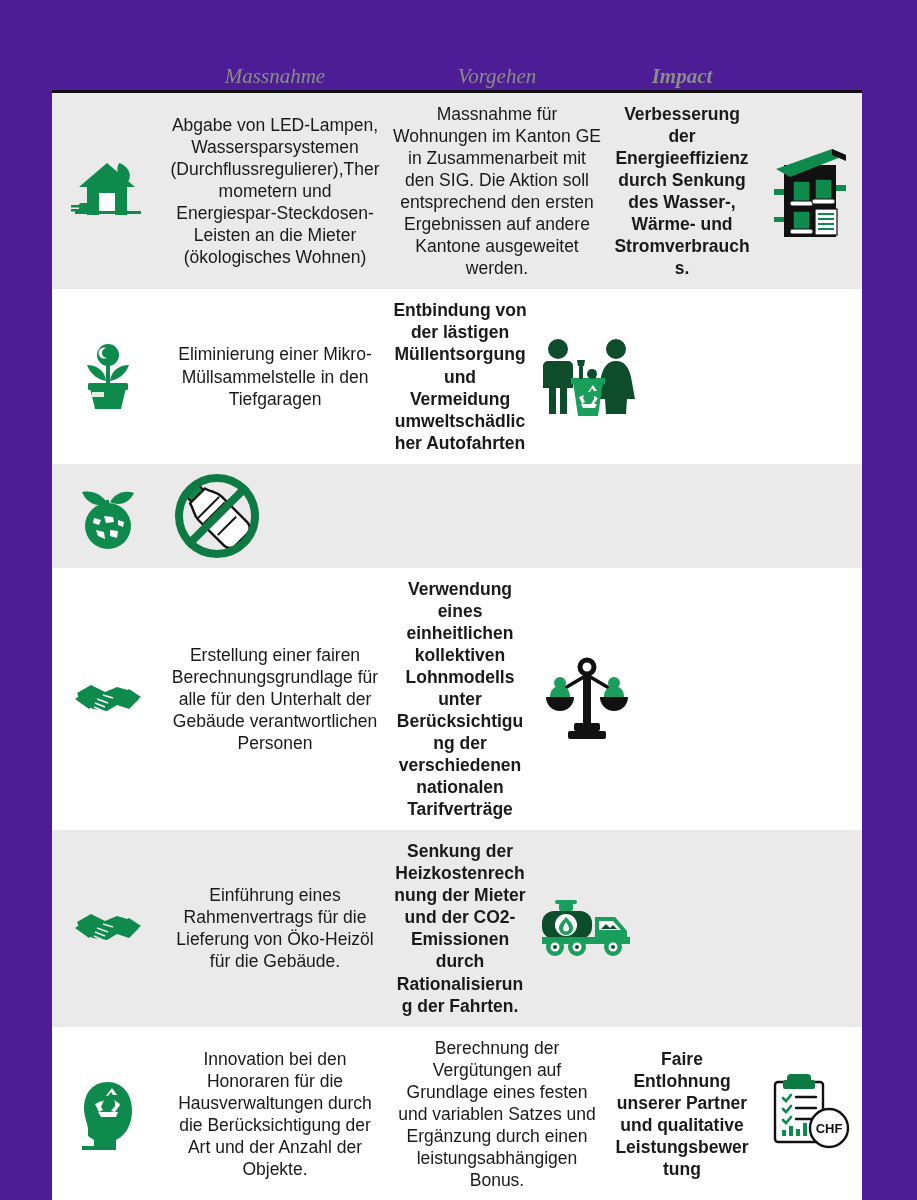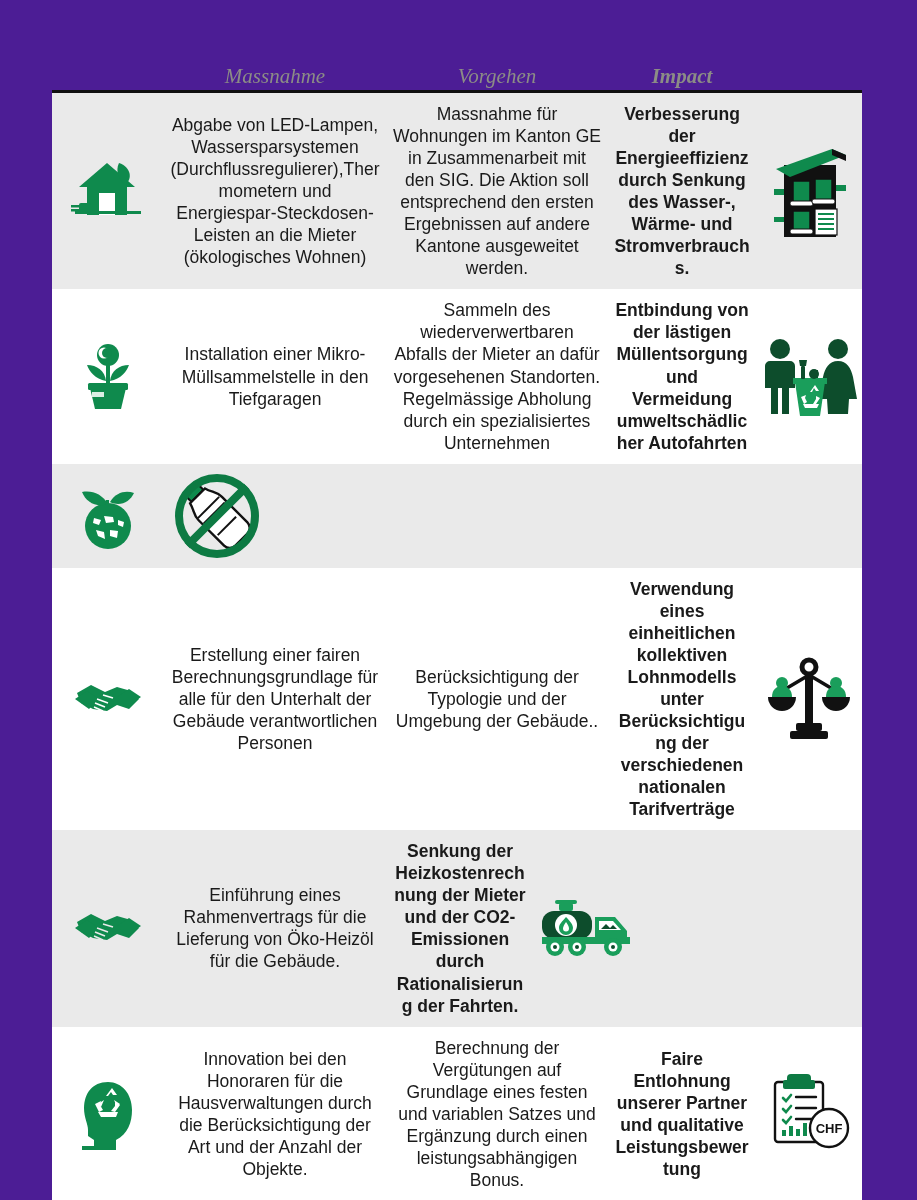--- a/index.html
+++ b/index.html
@@ -145,22 +145,21 @@
             <circle cx="30" cy="14" r="5" fill="#0f8a4d"></circle>
             <rect x="29" y="25" width="4" height="22"></rect>
             <path d="M29 42 C18 40 12 32 10 26 C20 26 28 32 29 42 Z"></path>
             <path d="M33 42 C44 40 50 32 52 26 C42 26 34 32 33 42 Z"></path>
             <path d="M13 49 L49 49 L44 70 L18 70 Z"></path>
             <rect x="11" y="44" width="40" height="7" rx="1.5"></rect>
           </g>
           <rect x="15" y="53" width="12" height="5" fill="#ffffff" opacity="0.85"></rect>
         </svg>
       </div>
-      <div class="cell c-mass">Installation einer Mikro-Müllsammelstelle in den Tiefgaragen</div>
-      <div class="cell c-vorg">Sammeln des wiederverwertbaren Abfalls der Mieter an dafür vorgesehenen Standorten. Regelmässige Abholung durch ein spezialisiertes Unternehmen</div>
+      <div class="cell c-mass">Eliminierung einer Mikro-Müllsammelstelle in den Tiefgaragen</div>
       <div class="cell c-imp">Entbindung von der lästigen Müllentsorgung und Vermeidung umweltschädlicher Autofahrten</div>
       <div class="cell icon c-icon-r">
         <svg class="icon-svg" width="100" height="82" viewBox="0 0 100 82" aria-hidden="true">
           <g fill="#0d4d2c">
             <circle cx="21" cy="13" r="10"></circle>
             <path d="M11 25 h20 a5 5 0 0 1 5 5 v22 h-6 v26 h-7 v-26 h-4 v26 h-7 v-26 h-6 v-22 a5 5 0 0 1 5 -5 Z"></path>
             <circle cx="79" cy="13" r="10"></circle>
             <path d="M79 25 c9 0 13 7 15 16 l4 22 h-8 l-1 15 h-20 l-1 -15 h-8 l4 -22 c2 -9 6 -16 15 -16 Z"></path>
           </g>
           <g>
@@ -228,21 +227,20 @@
           </g>
           <g stroke="#ffffff" stroke-width="1.6" fill="none">
             <path d="M22 26 l10 4"></path>
             <path d="M21 30 l9 4"></path>
             <path d="M24 22 l11 4"></path>
             <path d="M30 18 l10 3"></path>
           </g>
         </svg>
       </div>
       <div class="cell c-mass">Erstellung einer fairen Berechnungsgrundlage für alle für den Unterhalt der Gebäude verantwortlichen Personen</div>
-      <div class="cell c-vorg">Berücksichtigung der Typologie und der Umgebung der Gebäude..</div>
       <div class="cell c-imp">Verwendung eines einheitlichen kollektiven Lohnmodells unter Berücksichtigung der verschiedenen nationalen Tarifverträge</div>
       <div class="cell icon c-icon-r">
         <svg class="icon-svg" width="94" height="92" viewBox="0 0 94 92" aria-hidden="true">
           <g fill="#111111">
             <circle cx="47" cy="14" r="7" fill="none" stroke="#111" stroke-width="5"></circle>
             <rect x="43" y="20" width="8" height="50"></rect>
             <rect x="34" y="70" width="26" height="8" rx="2"></rect>
             <rect x="28" y="78" width="38" height="8" rx="2"></rect>
             <path d="M47 22 L20 38" stroke="#111" stroke-width="3.5" fill="none"></path>
             <path d="M47 22 L74 38" stroke="#111" stroke-width="3.5" fill="none"></path>

